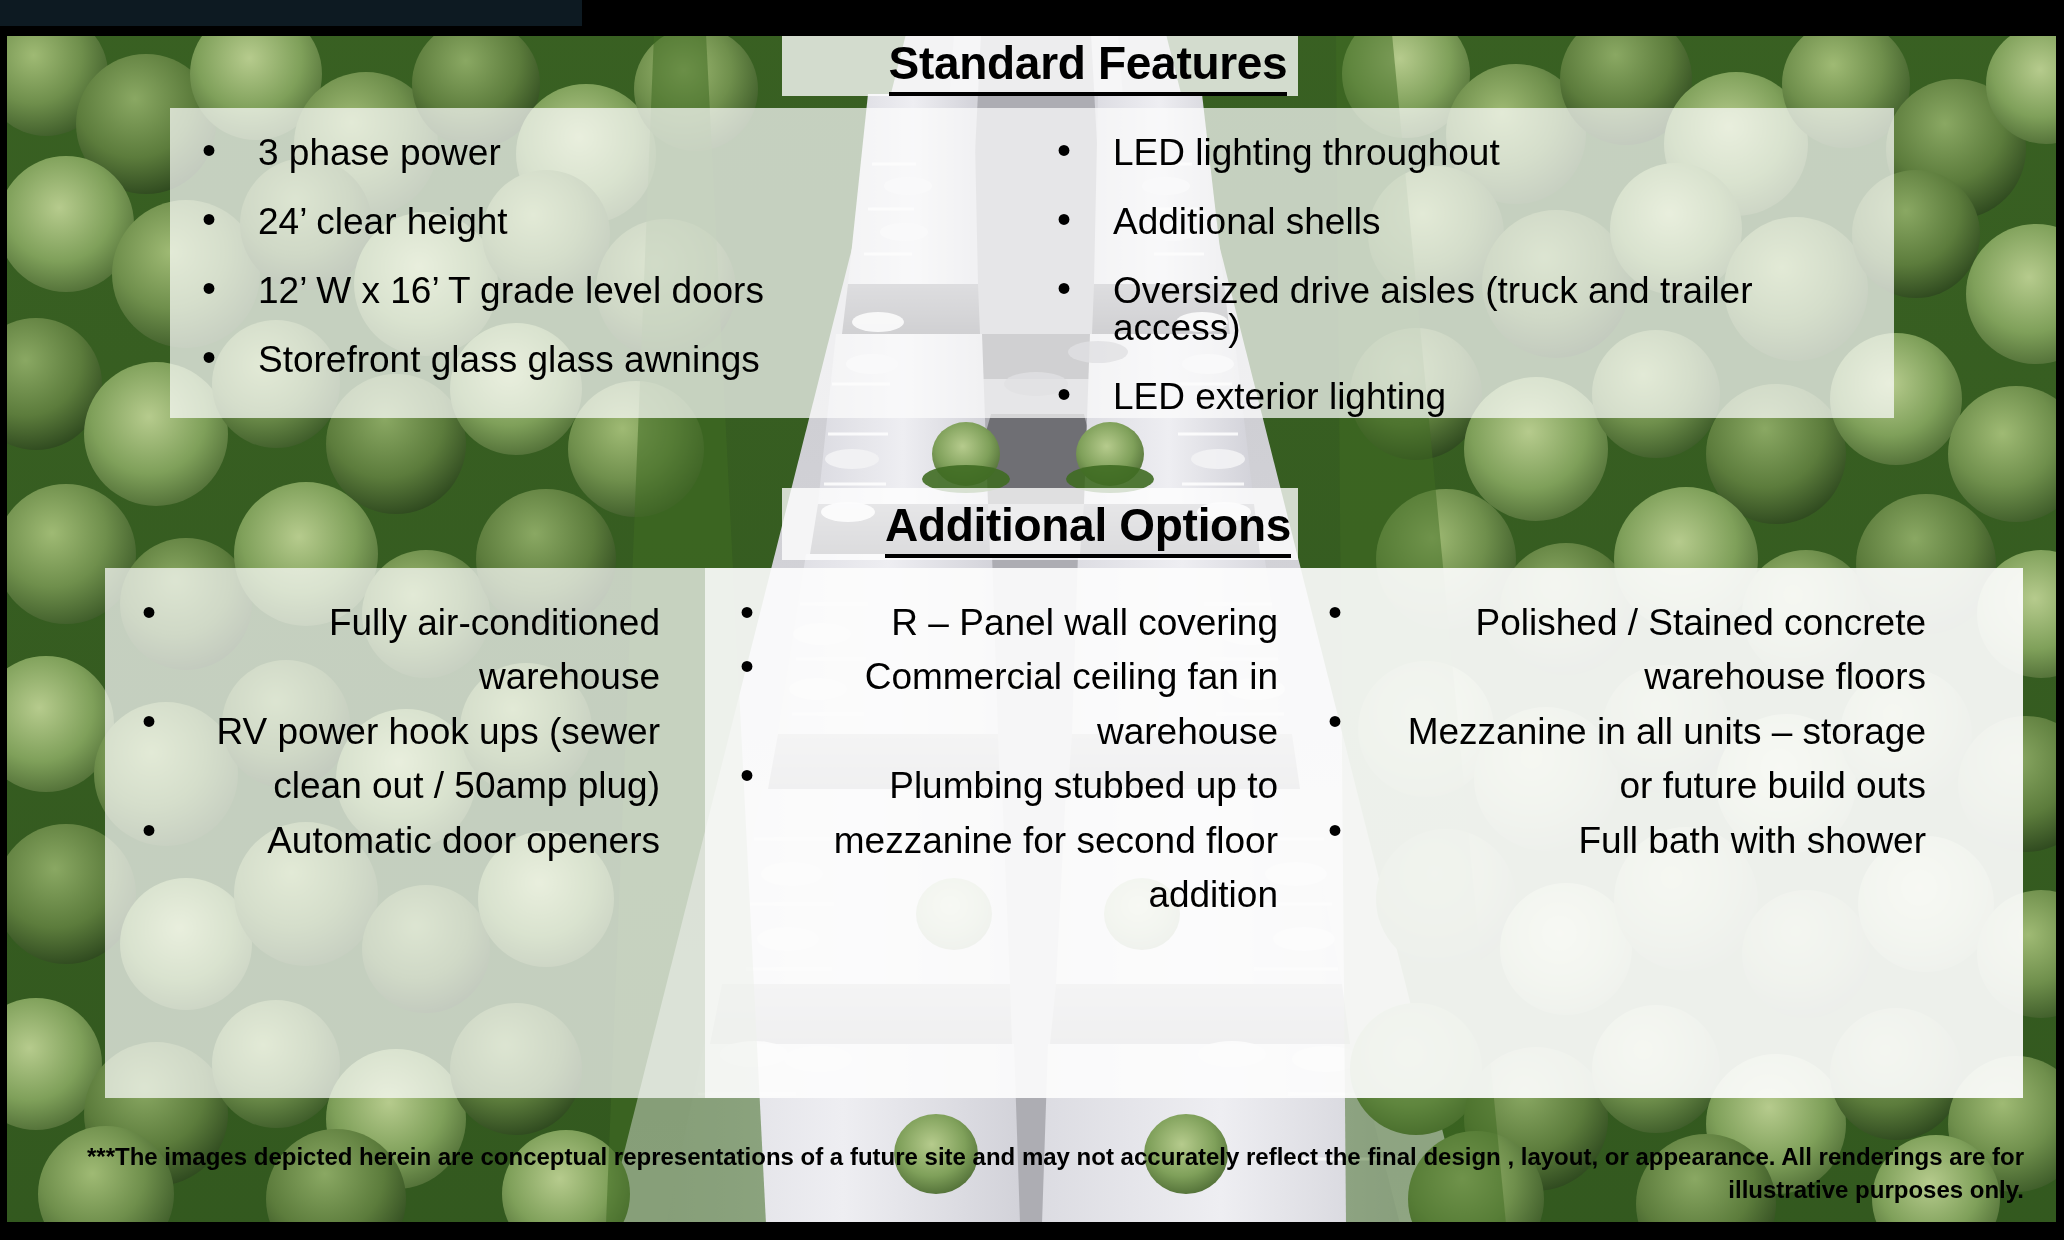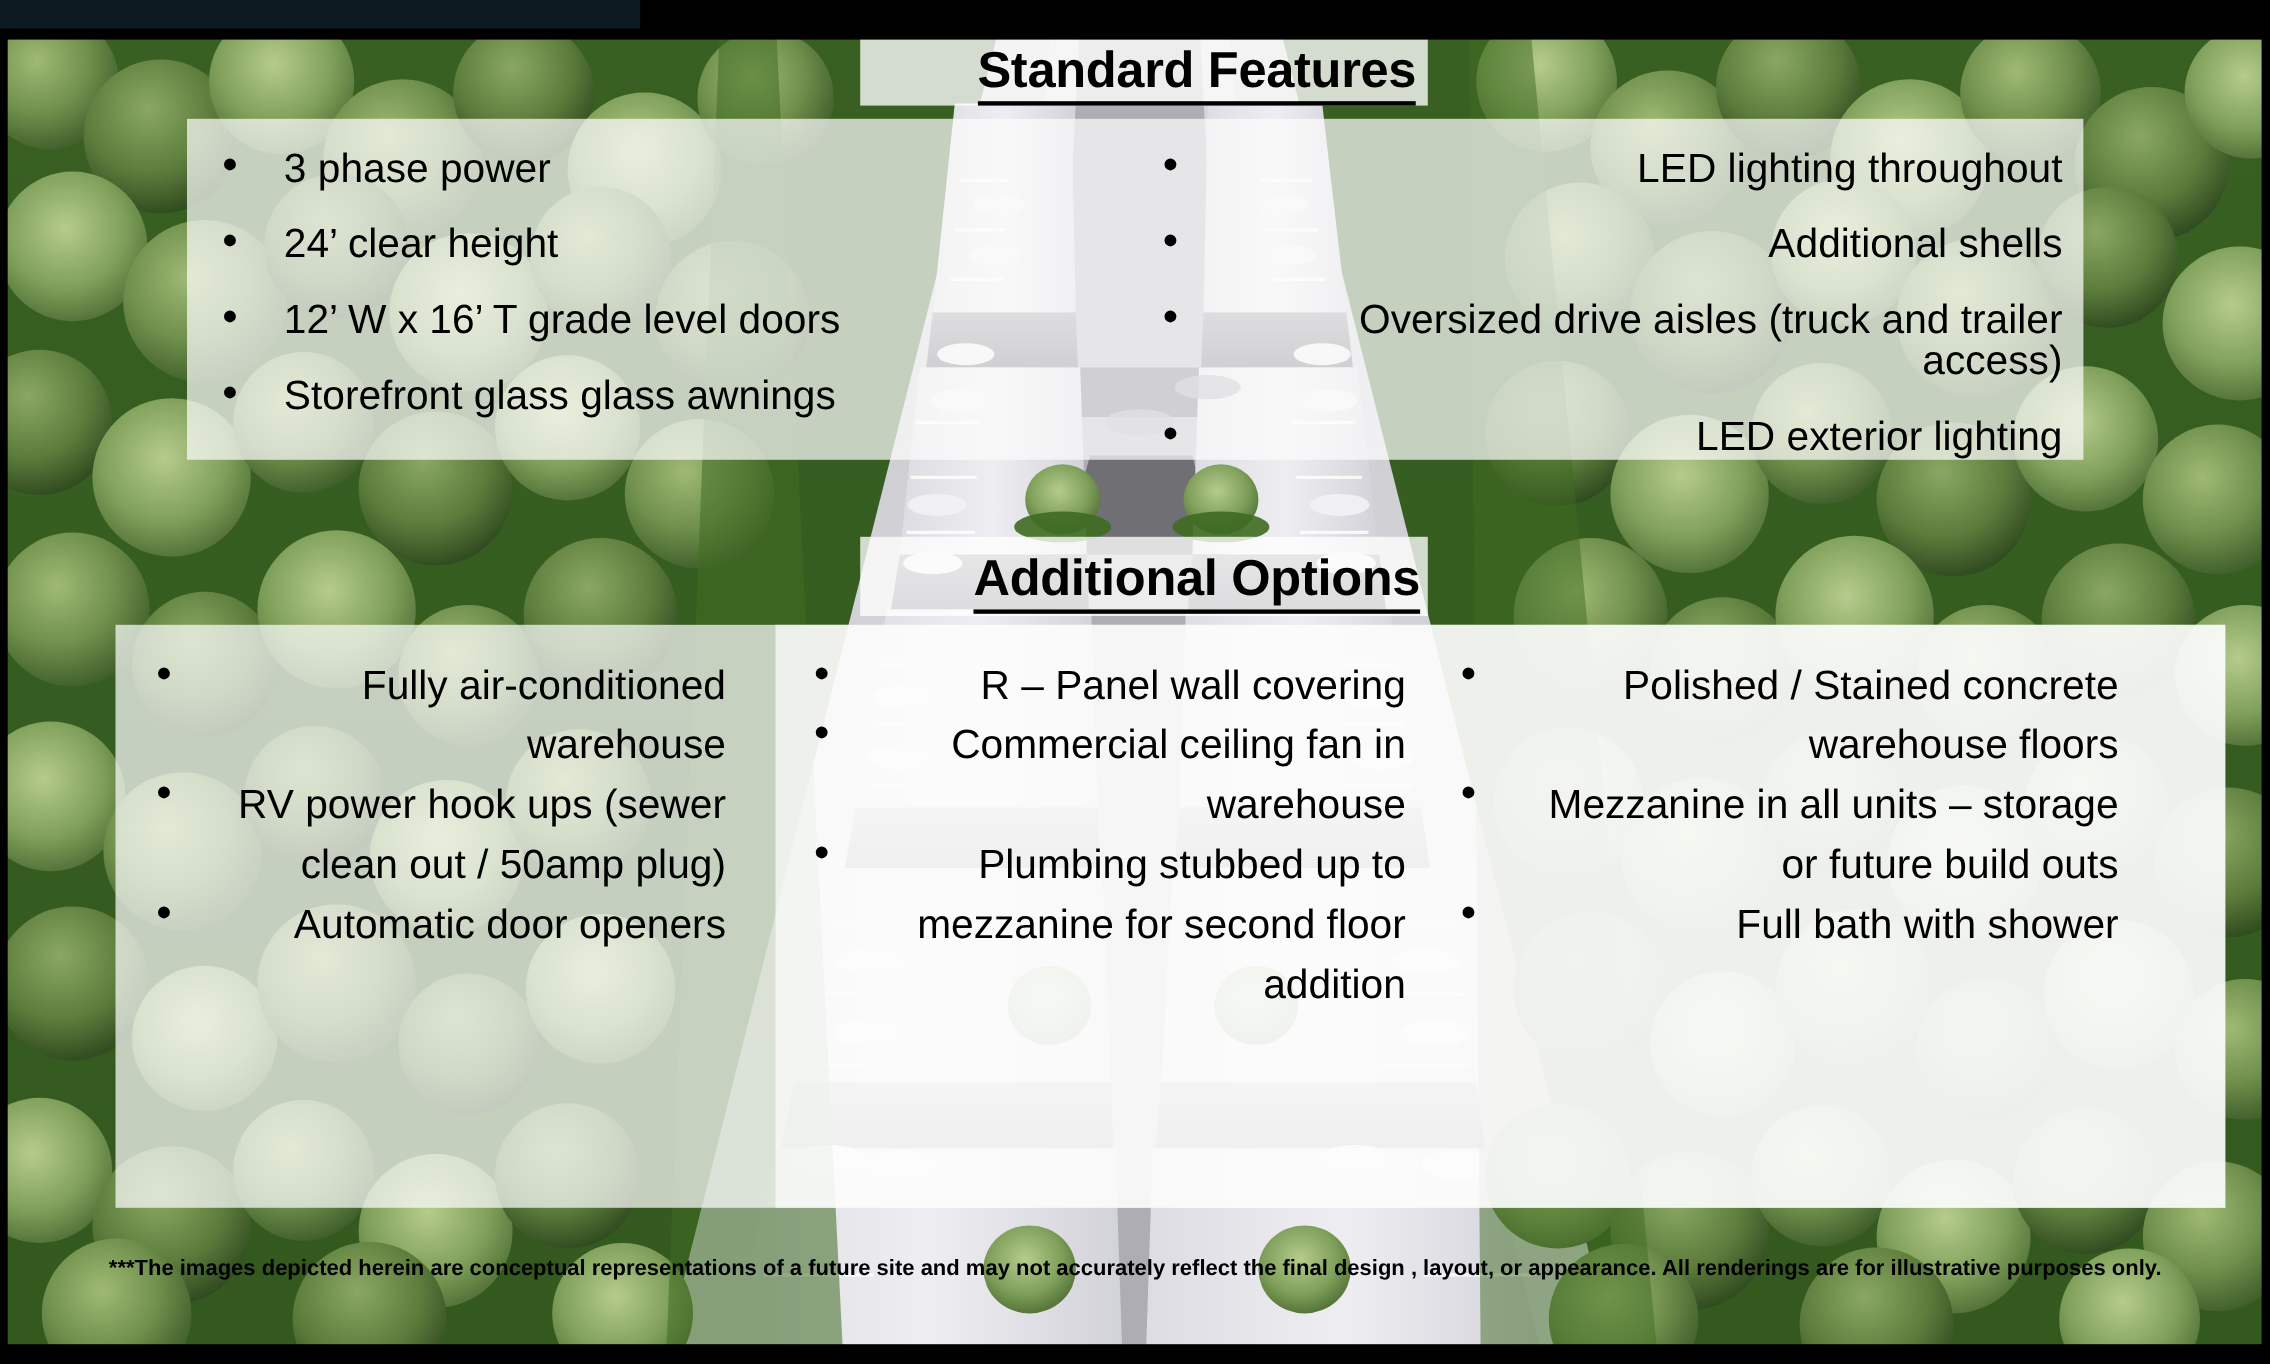--- a/index.html
+++ b/index.html
@@ -38,28 +38,28 @@
   #title-standard{left:782px;top:36px;}
   #title-additional{left:782px;top:498px;}
 
   ul.blist{list-style:none;margin:0;padding:0;position:absolute;z-index:5;}
   ul.blist li{position:relative;color:#000;font-size:37px;line-height:1.0;
     margin:0 0 32px 14px;padding-left:64px;}
   ul.blist li:before{content:"\2022";position:absolute;left:8px;top:-4px;font-size:40px;line-height:1;}
   ul.blist.tight li{margin-bottom:0;line-height:1.47;text-align:right;}
 
   #list-std-left{left:180px;top:134px;width:700px;}
-  #list-std-right{left:1035px;top:134px;width:840px;text-align:right;}
+  #list-std-right{left:1035px;top:134px;width:840px;}
 
   #list-add-1{left:120px;top:596px;width:540px;}
   #list-add-2{left:718px;top:596px;width:560px;}
   #list-add-3{left:1306px;top:596px;width:620px;}
 
   #footer-text{position:absolute;left:40px;top:1140px;width:1984px;z-index:5;
-    text-align:center;font-size:20px;font-weight:bold;line-height:1.38;color:#000;}
+    text-align:right;font-size:24px;font-weight:bold;line-height:1.38;color:#000;}
 </style>
 </head>
 <body>
 
 <div id="slide">
 
   <div id="bg">
     <svg viewBox="0 0 2052 1190" preserveAspectRatio="none">
       <defs>
         <radialGradient id="tree1" cx="40%" cy="35%" r="70%">

